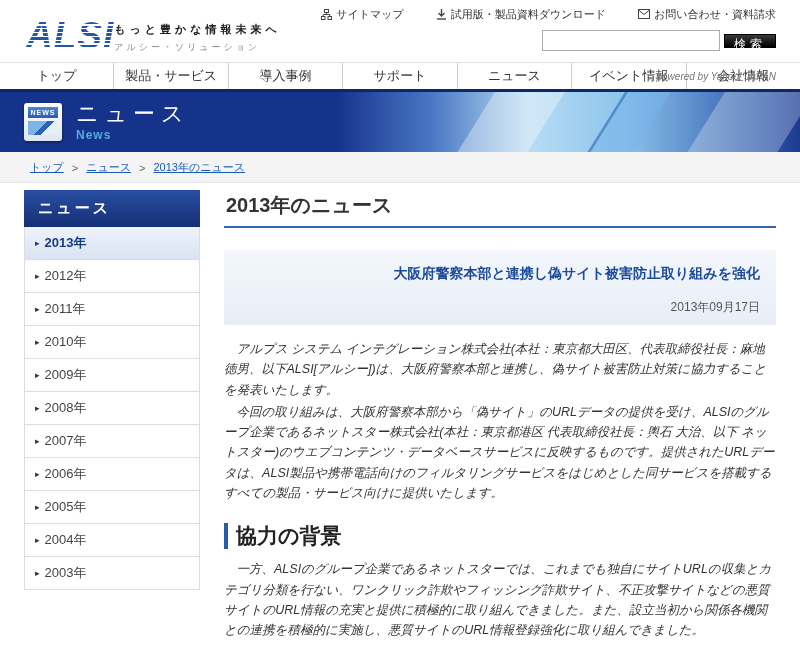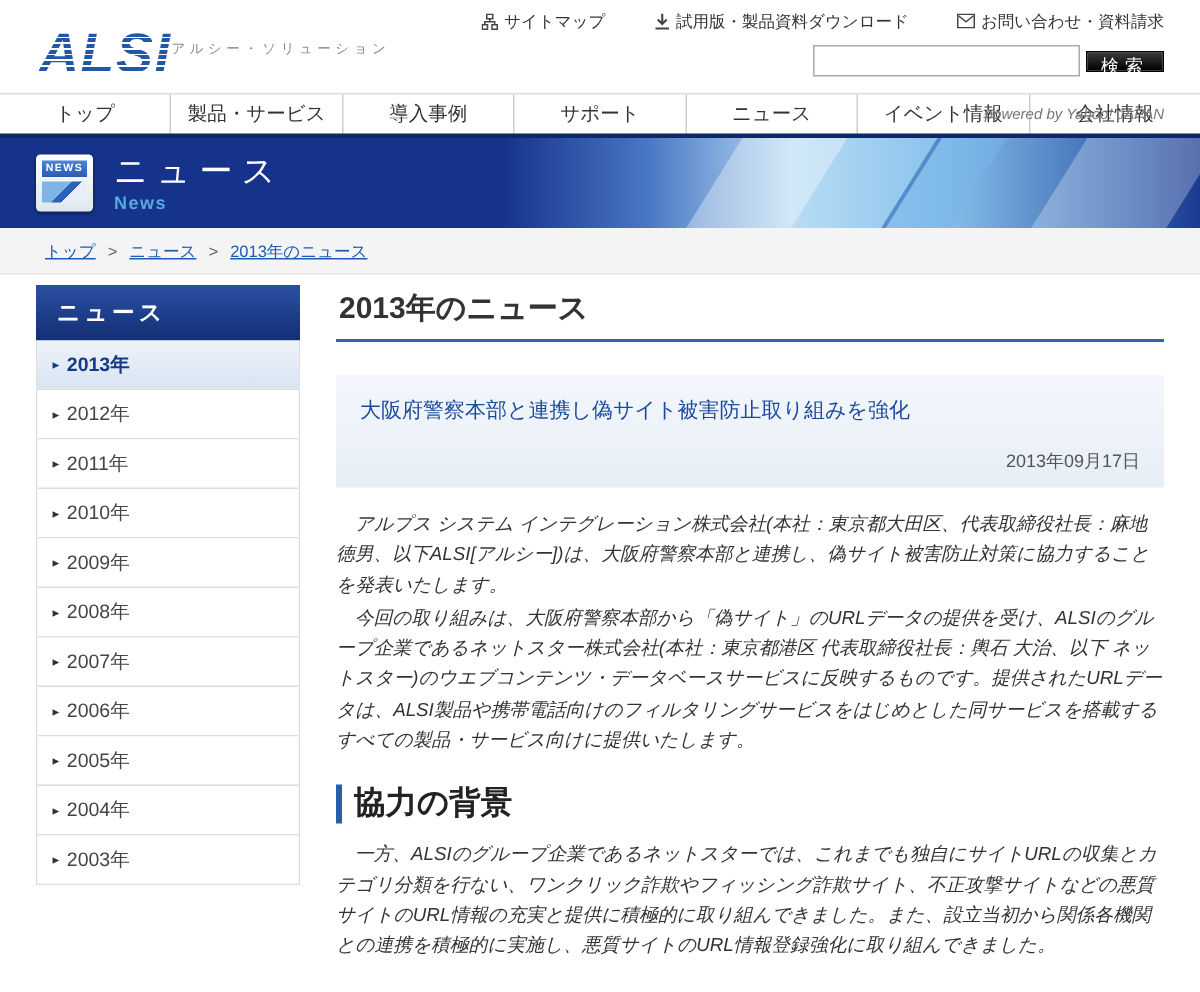--- a/index.html
+++ b/index.html
@@ -74,21 +74,21 @@
   .side li .bul { font-size:9px; color:#333; }
   .side li.active { background:linear-gradient(#eef3fa,#d9e3f2); color:#173a88; font-weight:bold; }
   .side li.active .bul { color:#173a88; }
 
   
   .main { flex:1; min-width:0; }
   .page-title { font-size:20px; font-weight:bold; color:#333; padding:2px 2px 7px;
     border-bottom:2px solid #3263b1; }
   .article-head { margin-top:22px; background:linear-gradient(#f3f7fc,#e7eef7); padding:15px 16px 9px;
     border-radius:2px; }
-  .article-title { color:#1c4a9c; font-size:14px; font-weight:normal; }
+  .article-title { color:#1c4a9c; font-size:14px; font-weight:bold;text-align:right; }
   .article-date { text-align:right; font-size:12px; color:#555; margin-top:16px; }
   .body-text { margin-top:14px; font-size:12.5px; color:#333; line-height:1.62; }
   .body-text p { margin-bottom:2px;font-style:italic; }
   .sec-head { margin:20px 0 10px; font-size:21px; font-weight:bold; color:#222;
     border-left:4px solid #2b5bab; padding-left:8px; line-height:1.25; }
 </style>
 </head>
 <body>
 
 <div class="topbar">
@@ -120,20 +120,21 @@
         </svg>
       </span>
     <span>お問い合わせ・資料請求</span>
   </a>
 </div>
 
 <div class="header">
   <div class="logo">
     <div class="logo-mark">ALSI</div>
     <div class="logo-tag">
+      <div class="t1">もっと豊かな情報未来へ</div>
       <div class="t2">アルシー・ソリューション</div>
     </div>
   </div>
   <div class="searchzone">
     <div class="searchrow">
       <input class="search-input" type="text" value="" style="">
       <button class="search-btn">検索</button>
     </div>
     <div class="powered">powered by Yahoo! JAPAN</div>
   </div>

